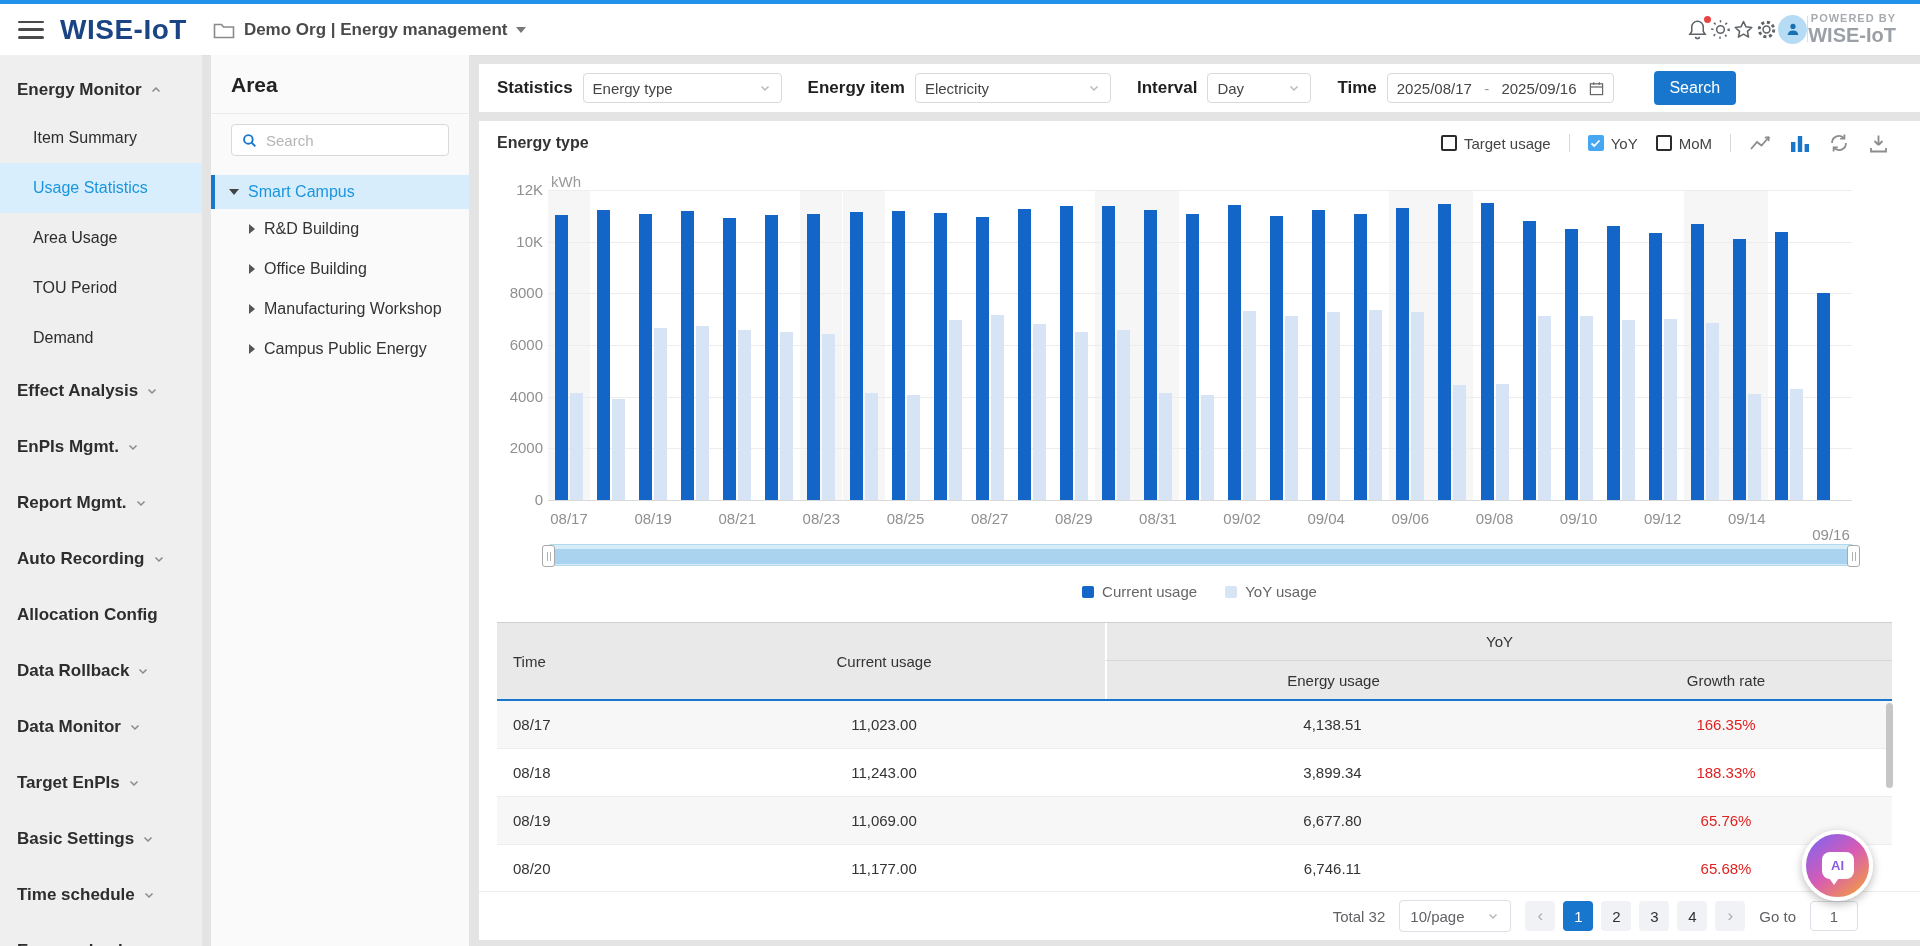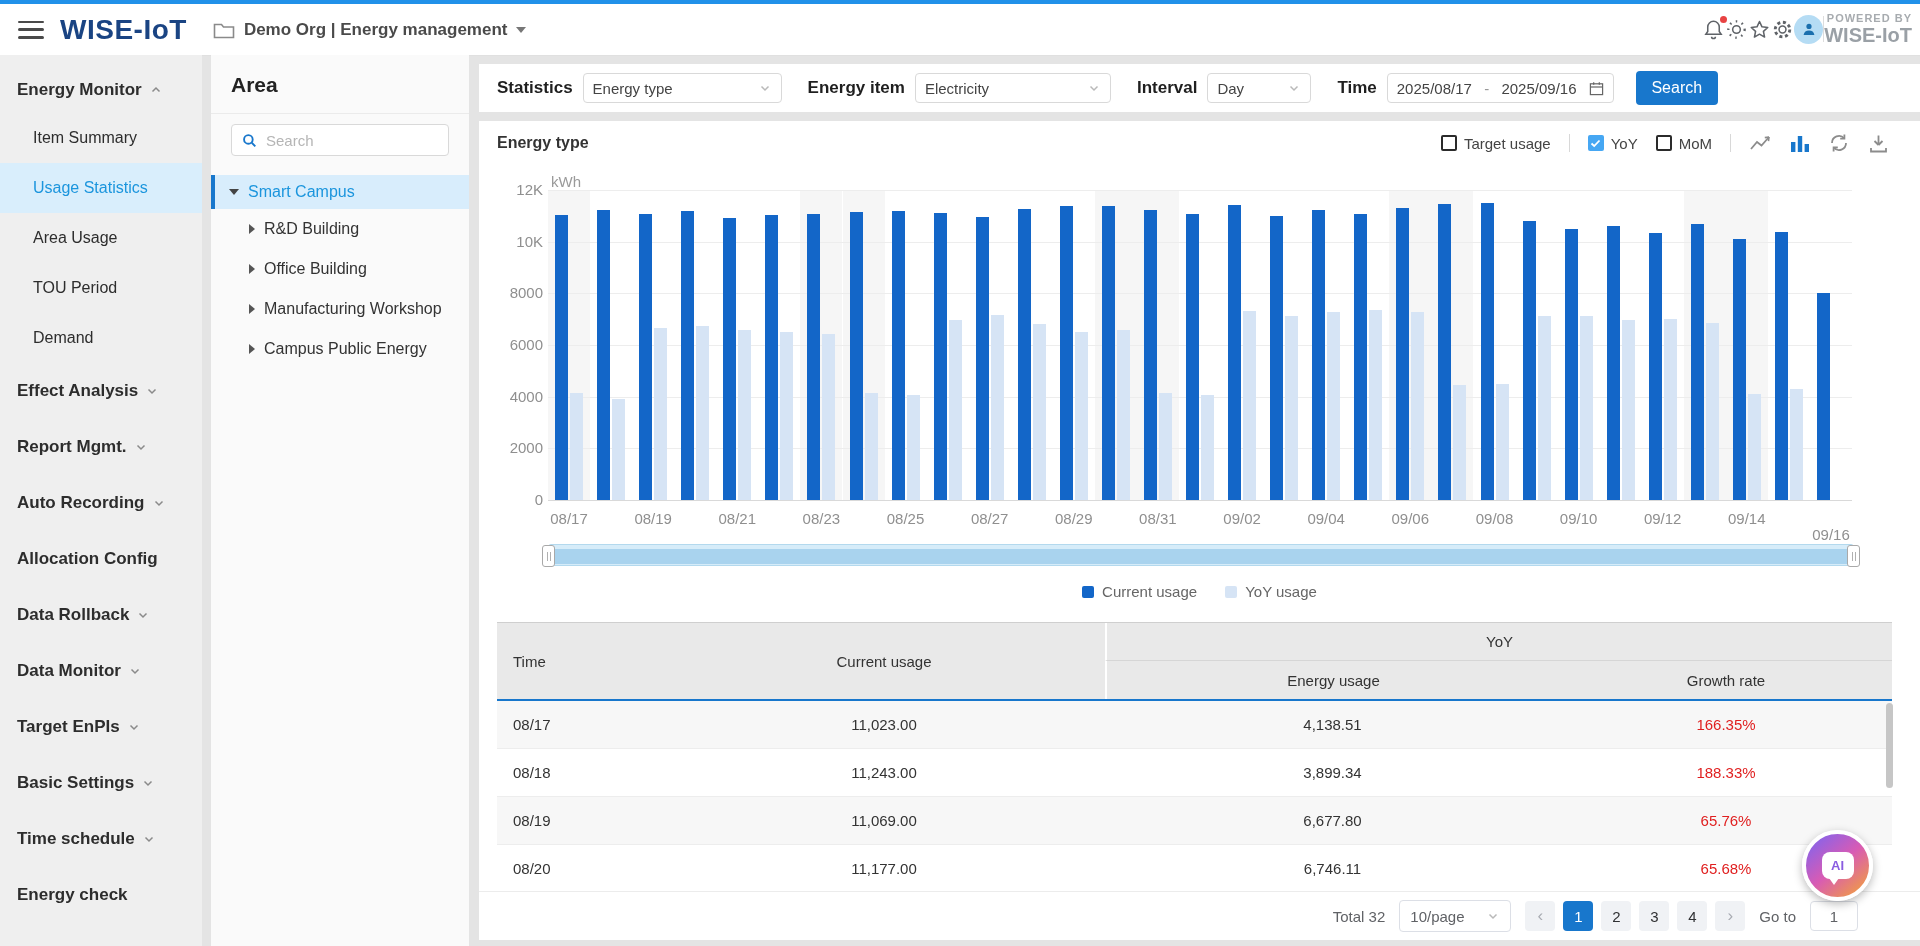--- a/index.html
+++ b/index.html
@@ -9,21 +9,21 @@
 
   
   #topbar{position:absolute;left:0;top:0;width:1920px;height:55px;background:#fff;
     border-top:4px solid #2191e9;display:flex;align-items:center;box-shadow:0 1px 0 #e0e0e0;}
   #hamburger{width:26px;height:18px;margin-left:18px;display:flex;flex-direction:column;justify-content:space-between;cursor:pointer;}
   #hamburger span{height:2.6px;background:#4a4a4a;border-radius:2px;}
   #logo{font-size:28px;font-weight:800;color:#1a4483;letter-spacing:.5px;margin-left:16px;}
   .crumb{display:flex;align-items:center;gap:9px;margin-left:26px;cursor:pointer;}
   .crumb-text{font-size:17px;font-weight:700;color:#4a4a4a;}
   .caret-dn{width:0;height:0;border-left:5px solid transparent;border-right:5px solid transparent;border-top:6px solid #777;}
-  #topbar-right{margin-left:auto;display:flex;align-items:center;}
+  #topbar-right{margin-left:auto;display:flex;align-items:center;padding-right:16px;}
   .tb-icon{position:relative;cursor:pointer;}
   .red-dot{position:absolute;top:-2px;right:-2px;width:7px;height:7px;border-radius:50%;background:#e84343;}
   #avatar{width:29px;height:29px;border-radius:50%;background:#b5dcf4;display:flex;align-items:center;justify-content:center;cursor:pointer;}
   .vdiv{width:1px;height:26px;background:#ddd;}
   #powered{display:flex;flex-direction:column;align-items:flex-end;line-height:1.05;padding-right:8px;}
   #powered .p1{font-size:11px;color:#a7abaf;letter-spacing:1px;font-weight:600;}
   #powered .p2{font-size:20px;color:#9aa0a6;font-weight:800;}
 
   
   #sidebar{position:absolute;left:0;top:55px;width:202px;height:891px;background:#efefef;padding-top:12px;overflow:hidden;}
@@ -42,21 +42,21 @@
   .tree-row{height:40px;display:flex;align-items:center;gap:9px;padding-left:18px;font-size:16px;color:#333;cursor:pointer;}
   .tree-row.selected{height:34px;background:#d8edfc;border-left:4px solid #1877cc;color:#1b95dd;padding-left:14px;}
   .tree-row.child{padding-left:38px;}
   .caret-exp{width:0;height:0;border-left:5px solid transparent;border-right:5px solid transparent;border-top:6px solid #444;}
   .caret-col{width:0;height:0;border-top:5px solid transparent;border-bottom:5px solid transparent;border-left:6px solid #555;}
 
   
   #filter-card{position:absolute;left:479px;top:64px;width:1441px;height:48px;background:#fff;display:flex;align-items:center;padding-left:18px;}
   .f-label{font-size:17px;font-weight:700;color:#1f1f1f;margin-right:10px;white-space:nowrap;}
   .f-select{height:30px;border:1px solid #d9d9d9;border-radius:4px;background:#fff;display:flex;align-items:center;justify-content:space-between;padding:0 9px;font-size:15px;color:#444;cursor:pointer;margin-right:26px;}
-  #f-date{height:30px;width:227px;border:1px solid #d9d9d9;border-radius:4px;background:#fff;display:flex;align-items:center;justify-content:space-between;padding:0 9px;font-size:15px;color:#444;cursor:pointer;margin-right:22px;}
+  #f-date{height:30px;width:227px;border:1px solid #d9d9d9;border-radius:4px;background:#fff;display:flex;align-items:center;justify-content:space-between;padding:0 9px;font-size:15px;color:#444;cursor:pointer;margin-right:40px;}
   #search-btn{width:82px;height:34px;border:none;border-radius:4px;background:#1877cc;color:#fff;font-size:16px;font-family:inherit;cursor:pointer;}
 
   
   #chart-card{position:absolute;left:479px;top:121px;width:1441px;height:819px;background:#fff;}
   #chart-head{position:absolute;left:0;top:0;width:1441px;height:44px;display:flex;align-items:center;padding:0 31px 0 18px;}
   #chart-title{font-size:16px;font-weight:700;color:#333;}
   #head-controls{margin-left:auto;display:flex;align-items:center;gap:18px;}
   .toggle{display:flex;align-items:center;gap:7px;cursor:pointer;font-size:15px;color:#444;}
   .cb{width:16px;height:16px;border:2px solid #2b2b2b;border-radius:2px;background:#fff;display:flex;align-items:center;justify-content:center;}
   .cb.checked{border:none;background:#46a7f3;}
@@ -187,20 +187,26 @@
       <span>Area Usage</span>
     </div>
     <div class="side-sub">
       <span>TOU Period</span>
     </div>
     <div class="side-sub">
       <span>Demand</span>
     </div>
     <div class="side-group">
       <span class="sg-label">Effect Analysis</span>
+      <svg width="12" height="12" viewBox="0 0 12 12">
+        <polyline points="2.5,4.5 6,8 9.5,4.5" fill="none" stroke="#8a8a8a" stroke-width="1.5"></polyline>
+      </svg>
+    </div>
+    <div class="side-group">
+      <span class="sg-label">EnPIs Mgmt.</span>
       <svg width="12" height="12" viewBox="0 0 12 12">
         <polyline points="2.5,4.5 6,8 9.5,4.5" fill="none" stroke="#8a8a8a" stroke-width="1.5"></polyline>
       </svg>
     </div>
     <div class="side-group">
       <span class="sg-label">Report Mgmt.</span>
       <svg width="12" height="12" viewBox="0 0 12 12">
         <polyline points="2.5,4.5 6,8 9.5,4.5" fill="none" stroke="#8a8a8a" stroke-width="1.5"></polyline>
       </svg>
     </div>

